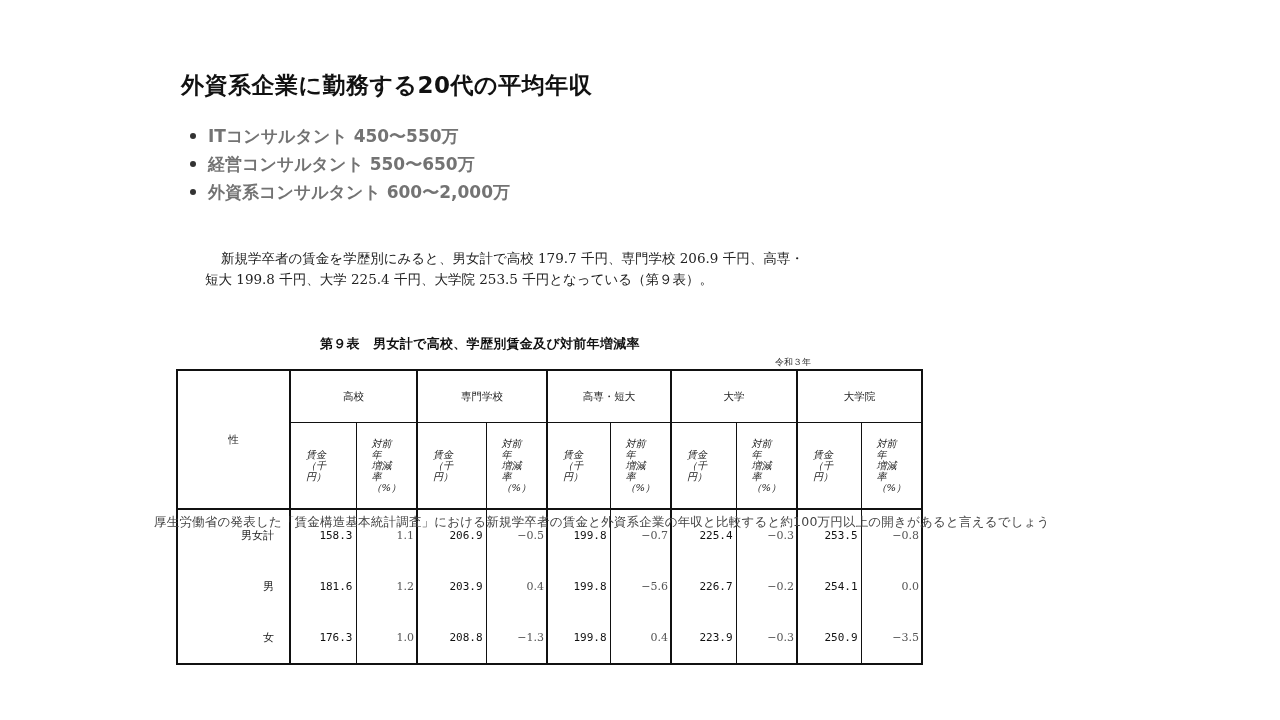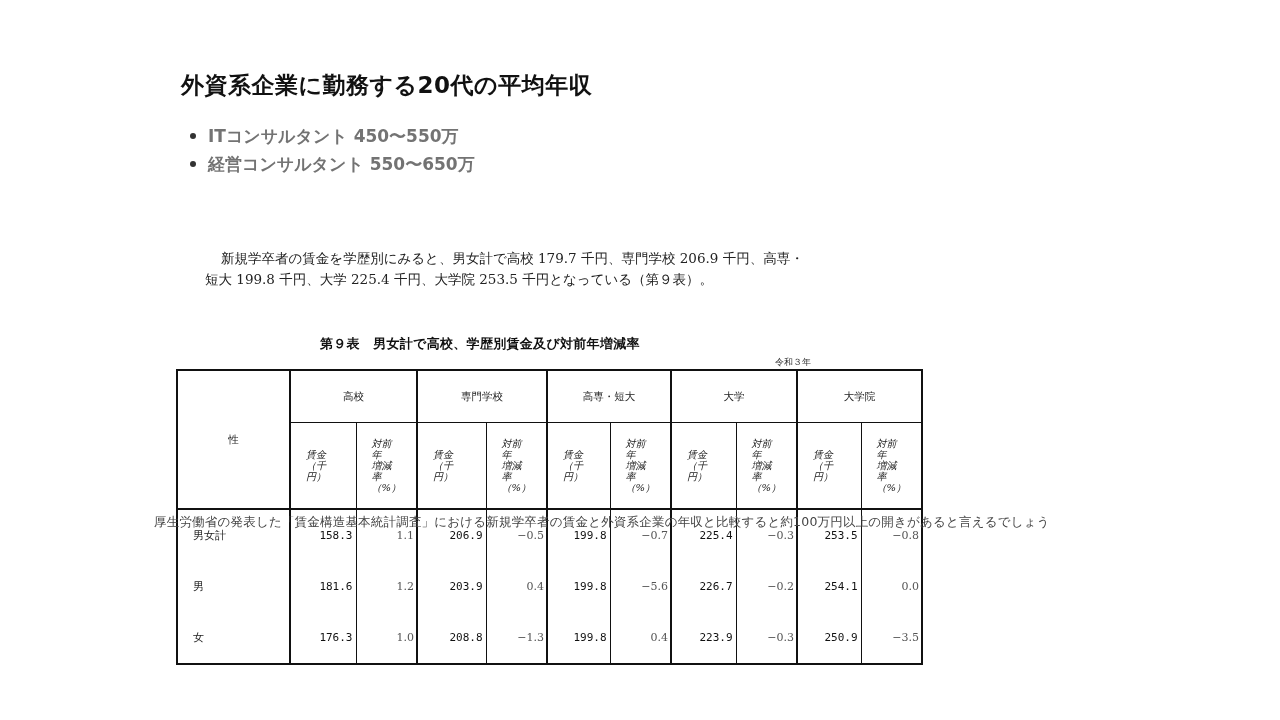--- a/index.html
+++ b/index.html
@@ -31,32 +31,33 @@
   table.wage { border:2px solid #111; }
   table.wage .hdr1 td { height:21px; font-size:10.5px; text-align:center; }
   table.wage .hdr2 td { height:37px; font-size:10px; text-align:left; line-height:11px;font-style:italic; }
   table.wage .hdr-bottom td { border-bottom:2px solid #111; }
   table.wage .grp { border-left:2px solid #111; }
   table.wage .sex-col { width:81px; font-size:10.5px; text-align:center; border-right:2px solid #111; }
   table.wage .body td { height:21px; font-size:11px; }
   table.wage .val { text-align:right; padding-right:3px; font-family:"DejaVu Sans Mono", "Liberation Mono", monospace; color:#111; }
   table.wage .rate { text-align:right; padding-right:2px; font-family:"DejaVu Serif","Liberation Serif",serif; color:#555; font-size:10.5px; }
   table.wage .body td { border-top:none; border-bottom:none; }
-  table.wage .sexlabel { text-align:left; font-size:11px; color:#222; }
+  table.wage .sexlabel { text-align:right; font-size:11px; color:#222; }
 
   .caption { position:absolute; left:154px; top:514px; font-size:12.5px; color:#444; white-space:nowrap; letter-spacing:0.2px; }
 </style>
 </head>
 <body>
 
 <div class="title">外資系企業に勤務する20代の平均年収</div>
 
 <ul class="bullets">
   <li><span class="dot"></span><span>ITコンサルタント 450〜550万</span></li>
   <li><span class="dot"></span><span>経営コンサルタント 550〜650万</span></li>
+  <li><span class="dot"></span><span>外資系コンサルタント 600〜2,000万</span></li>
 </ul>
 
 <div class="report">
   <div class="para1">新規学卒者の賃金を学歴別にみると、男女計で高校 179.7 千円、専門学校 206.9 千円、高専・</div>
   <div class="para2">短大 199.8 千円、大学 225.4 千円、大学院 253.5 千円となっている（第９表）。</div>
 </div>
 
 <div class="table-title">第９表　男女計で高校、学歴別賃金及び対前年増減率</div>
 <div class="table-note">令和３年</div>
 

